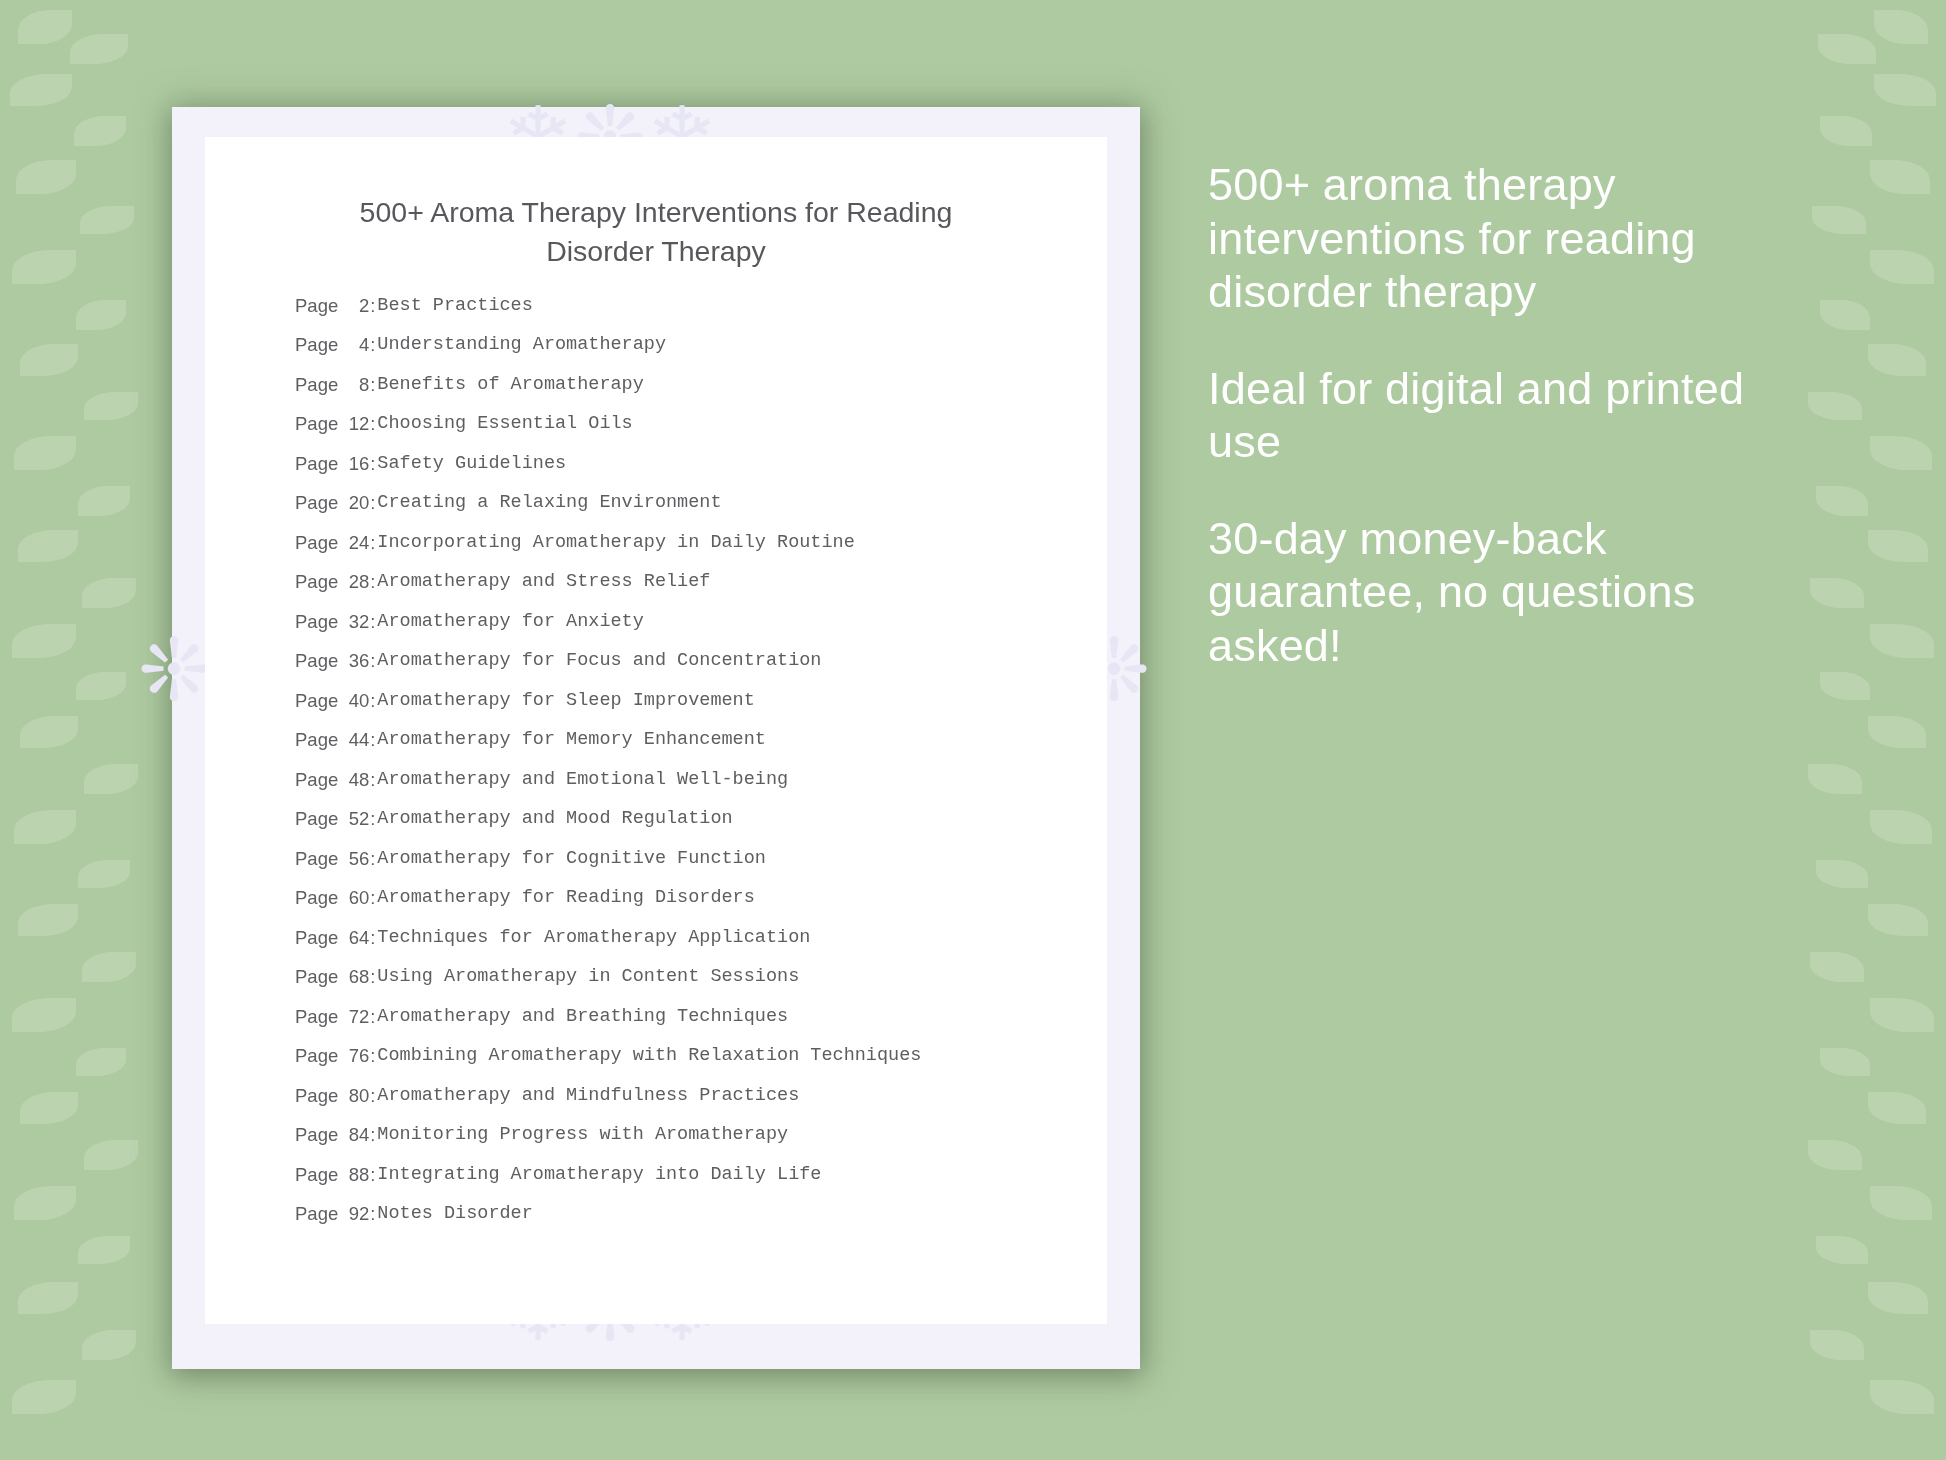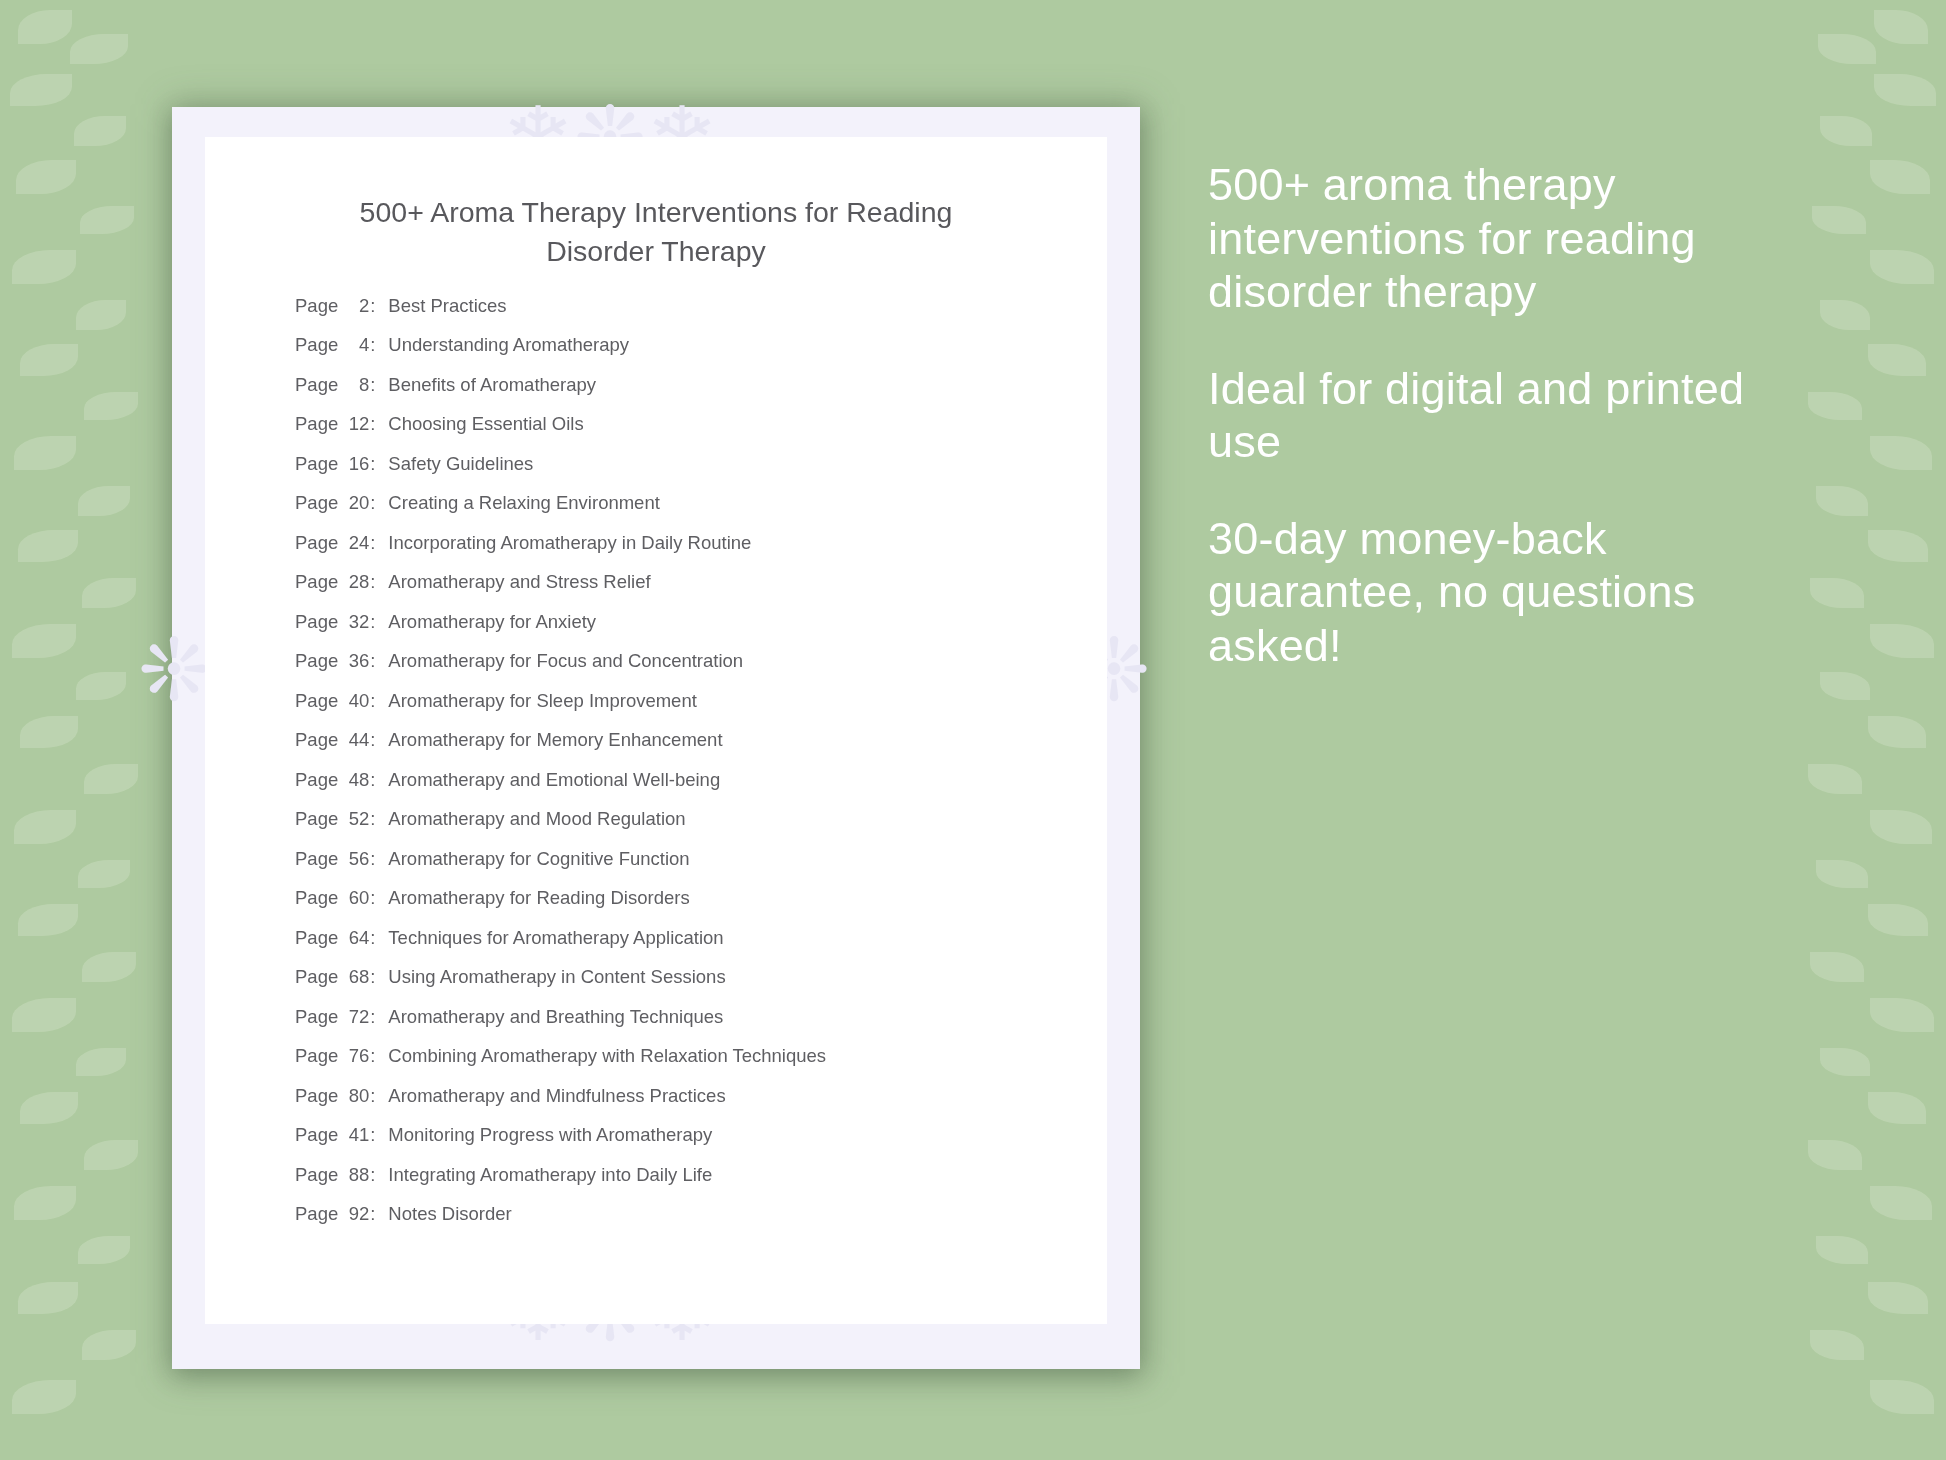--- a/index.html
+++ b/index.html
@@ -104,21 +104,21 @@
     white-space: nowrap;
   }
   .toc-page-word { }
   .toc-page-num {
     display: inline-block;
     width: 26px;
     text-align: right;
     margin-left: 5px;
   }
   .toc-colon { margin-left: 1px; }
-  .toc-title { margin-left: 13px; }
+  .toc-title { margin-left: 2px; font-family: Liberation Mono, monospace; }
 
   
   .features {
     position: absolute;
     left: 1208px;
     top: 158px;
     width: 590px;
   }
   .feature {
     color: #ffffff;
@@ -361,21 +361,21 @@
 
       <div class="toc-row">
         <span class="toc-page-word">Page</span>
           <span class="toc-page-num">80</span>
           <span class="toc-colon">:</span>
           <span class="toc-title">Aromatherapy and Mindfulness Practices</span>
       </div>
 
       <div class="toc-row">
         <span class="toc-page-word">Page</span>
-          <span class="toc-page-num">41</span>
+          <span class="toc-page-num">84</span>
           <span class="toc-colon">:</span>
           <span class="toc-title">Monitoring Progress with Aromatherapy</span>
       </div>
 
       <div class="toc-row">
         <span class="toc-page-word">Page</span>
           <span class="toc-page-num">88</span>
           <span class="toc-colon">:</span>
           <span class="toc-title">Integrating Aromatherapy into Daily Life</span>
       </div>

